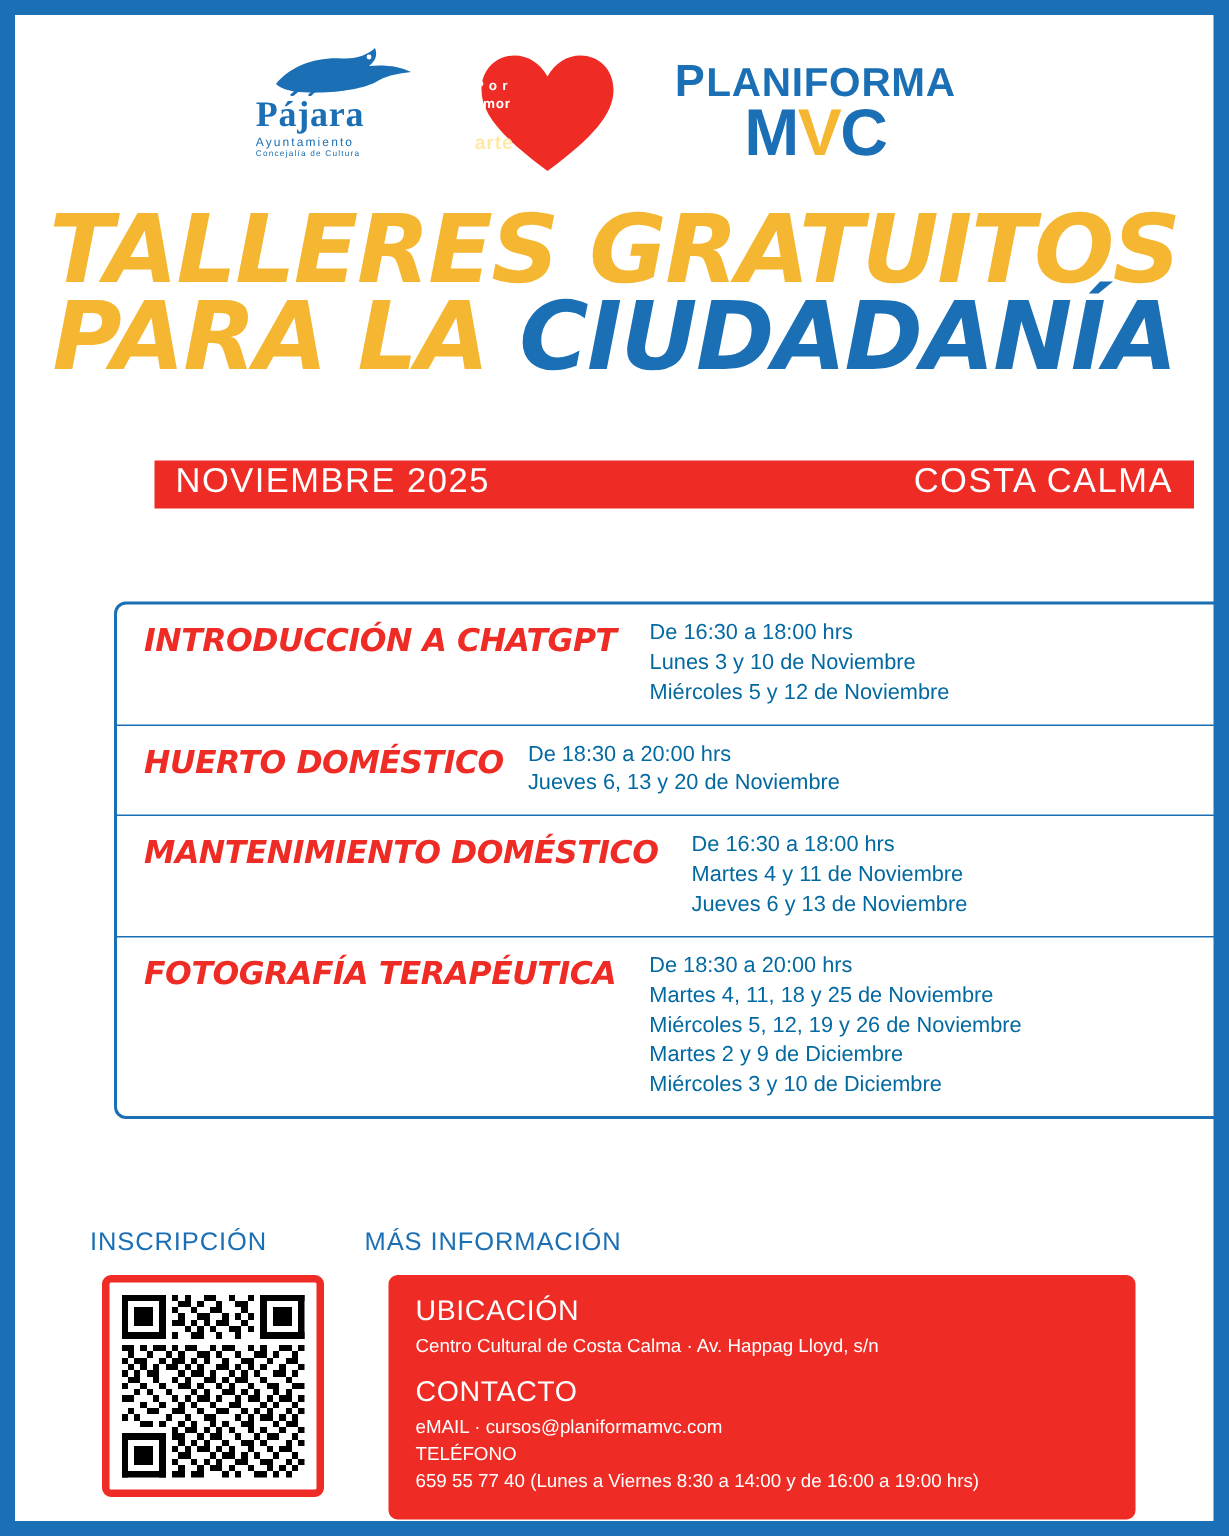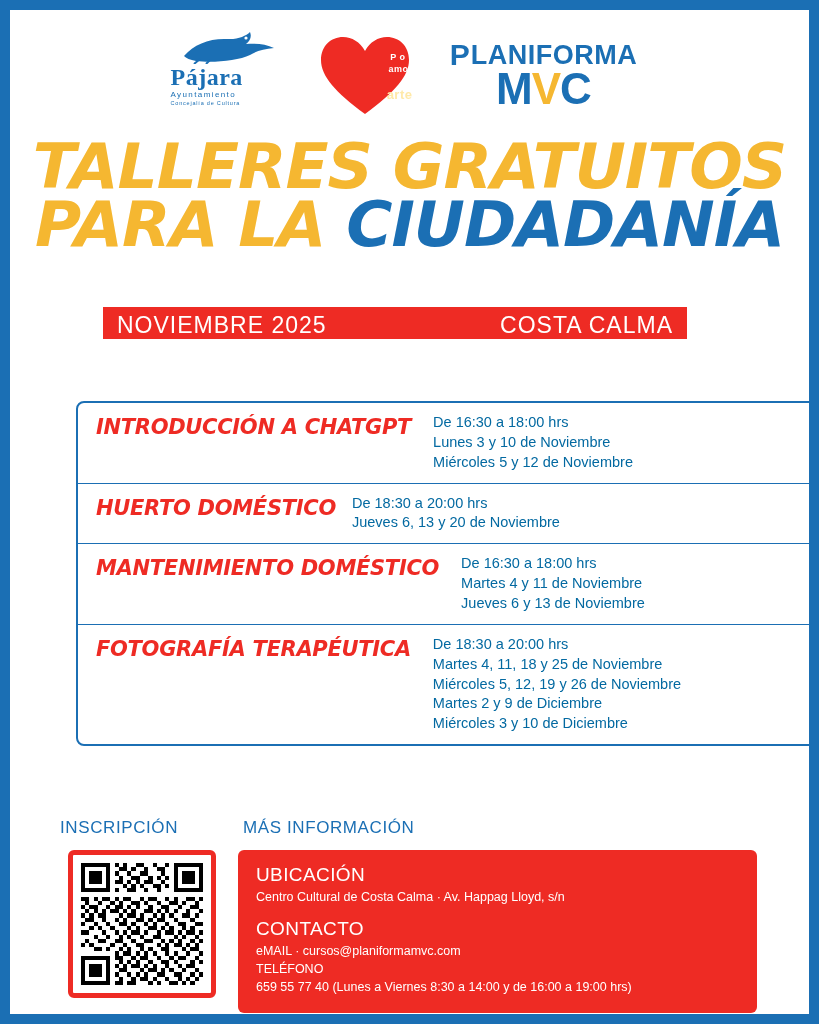--- a/index.html
+++ b/index.html
@@ -79,21 +79,21 @@
     position: absolute;
     inset: 0;
     color: #ffffff;
     font-size: 9px;
     font-weight: bold;
     letter-spacing: .5px;
   }
   .ht {
     position: absolute;
     width: 100%;
-    text-align: right;
+    text-align: left;
   }
   .ht.l1 { top: 20px; }
   .ht.l2 { top: 32px; }
   .ht.l3 { top: 44px; }
   .ht.l4 { top: 55px; font-size: 13px; color: #ffe9a8; }
 
   .logo-planiforma {
     width: 210px;
     margin-top: 12px;
   }
@@ -145,25 +145,25 @@
     letter-spacing: -1px;
   }
   .h-line.one { color: #f5b731; }
   .h-line.two span.yellow { color: #f5b731; }
   .h-line.two span.blue { color: #1b6fb4; }
 
   .bar {
     position: absolute;
     top: 297px;
     left: 93px;
-    width: 584px;
+    width: 693px;
     height: 32px;
     background: #ee2b24;
     display: flex;
-    align-items: flex-end;
+    align-items: flex-start;
     justify-content: space-between;
     box-sizing: border-box;
     padding: 0 14px;
   }
   .bar span {
     color: #ffffff;
     font-size: 23px;
     letter-spacing: 1px;
     font-family: "Liberation Sans", sans-serif;
   }
@@ -240,21 +240,21 @@
     background: #fff;
     margin-left: 8px;
   }
   .qr {
     width: 100%;
     height: 100%;
     display: block;
   }
   .info-panel {
     flex: 1;
-    margin-left: 22px;
+    margin-left: 43px;
     background: #ee2b24;
     border-radius: 6px;
     color: #ffffff;
     padding: 14px 18px 16px 18px;
     box-sizing: border-box;
   }
   .ip-head {
     font-size: 19px;
     letter-spacing: .4px;
     margin-bottom: 2px;

